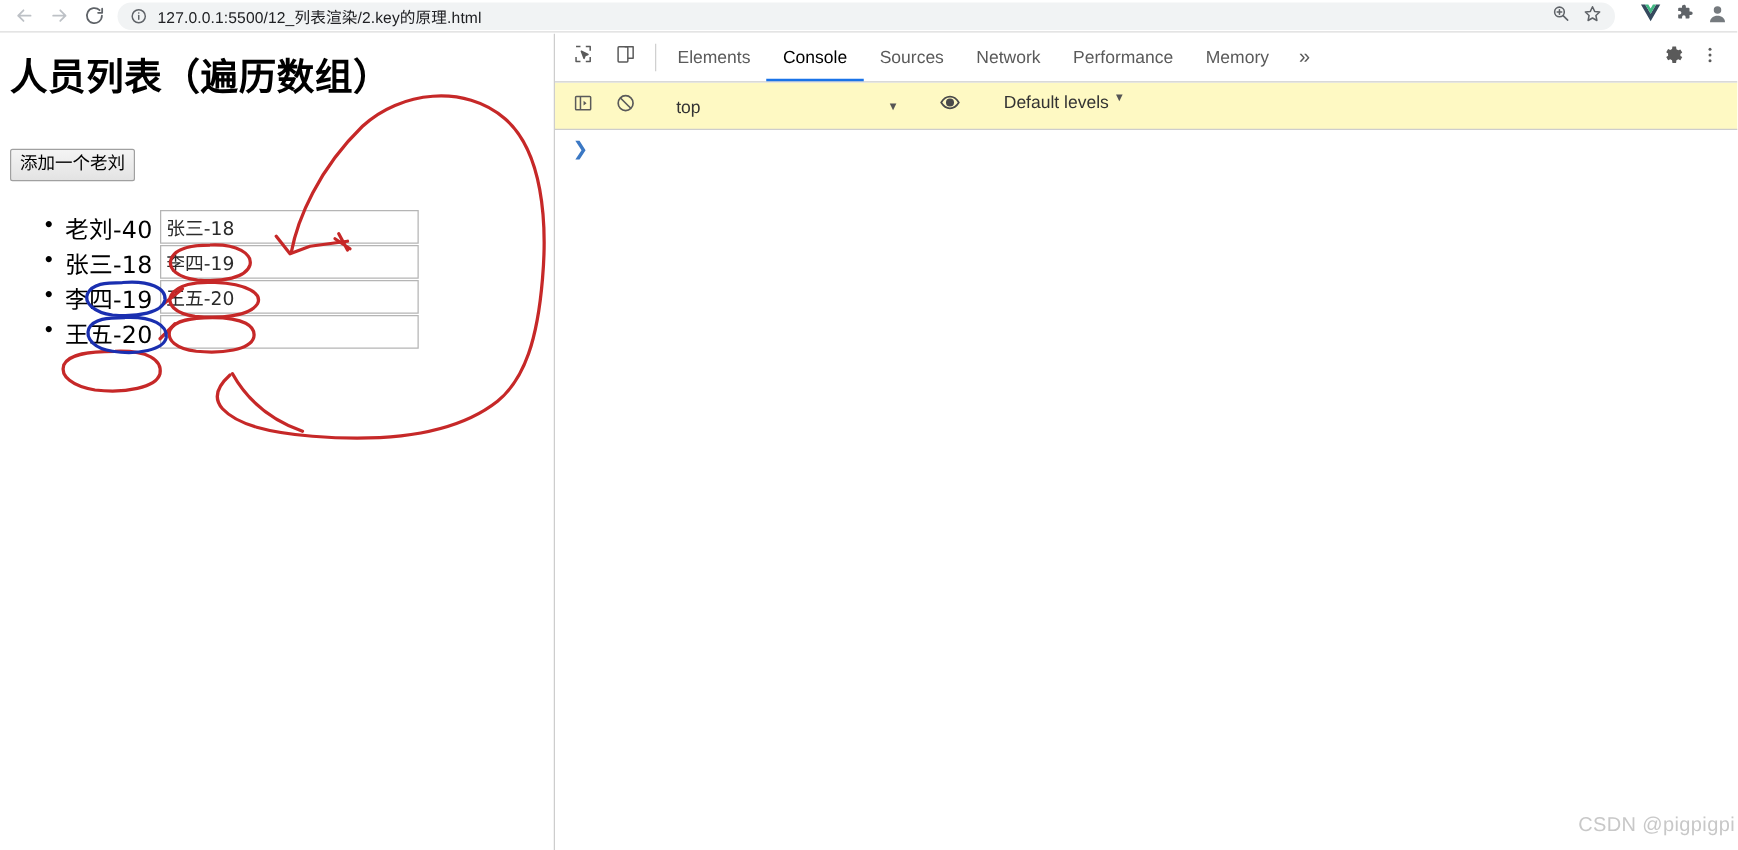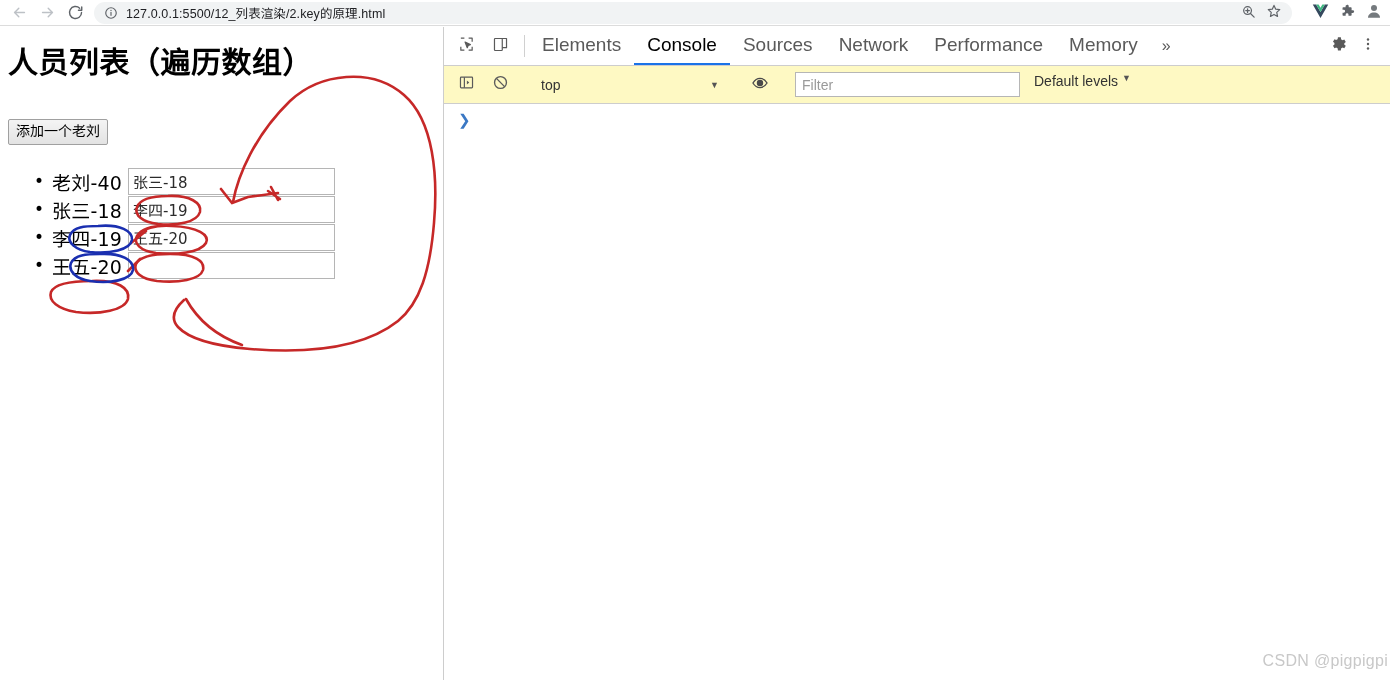--- a/index.html
+++ b/index.html
@@ -208,21 +208,21 @@
     flex: 0 0 1px;
   }
   .dt-tabs {
     display: flex;
     align-items: stretch;
   }
   .dt-tab {
     display: flex;
     align-items: center;
     padding: 0 13px;
-    font-size: 19px;
+    font-size: 14px;
     color: #5a5a5a;
     cursor: pointer;
     border-bottom: 2px solid transparent;
     white-space: nowrap;
   }
   .dt-tab.active {
     color: #000000;
     border-bottom-color: #1a73e8;
   }
   .dt-more {
@@ -558,21 +558,20 @@
       <div class="dt-icon-btn">
         <span>
           <svg width="18" height="18" viewBox="0 0 24 24" fill="none" stroke="#4a4a4a" stroke-width="1.8">
             <path d="M2.6 12S6.4 5.8 12 5.8 21.4 12 21.4 12 17.6 18.2 12 18.2 2.6 12 2.6 12z"></path>
             <circle cx="12" cy="12" r="3.4" fill="#4a4a4a"></circle>
           </svg>
         </span>
       </div>
       <div class="dt-sep"></div>
 
-      <input class="filter-input" type="text" placeholder="Filter" style="">
 
       <div class="levels-select">
         <span>Default levels</span>
         <span class="caret">▼</span>
       </div>
     </div>
 
     <div class="dt-console-body">
       <div class="console-prompt">
         <span class="prompt-chevron">❯</span>

